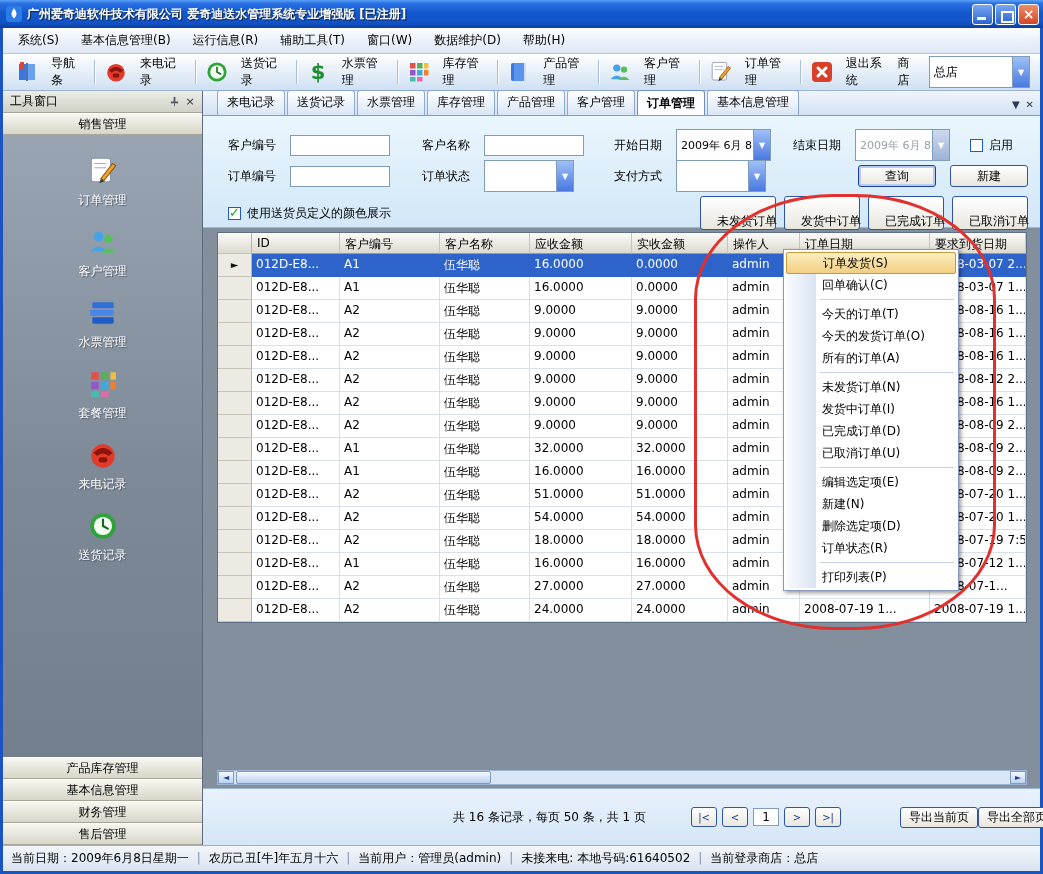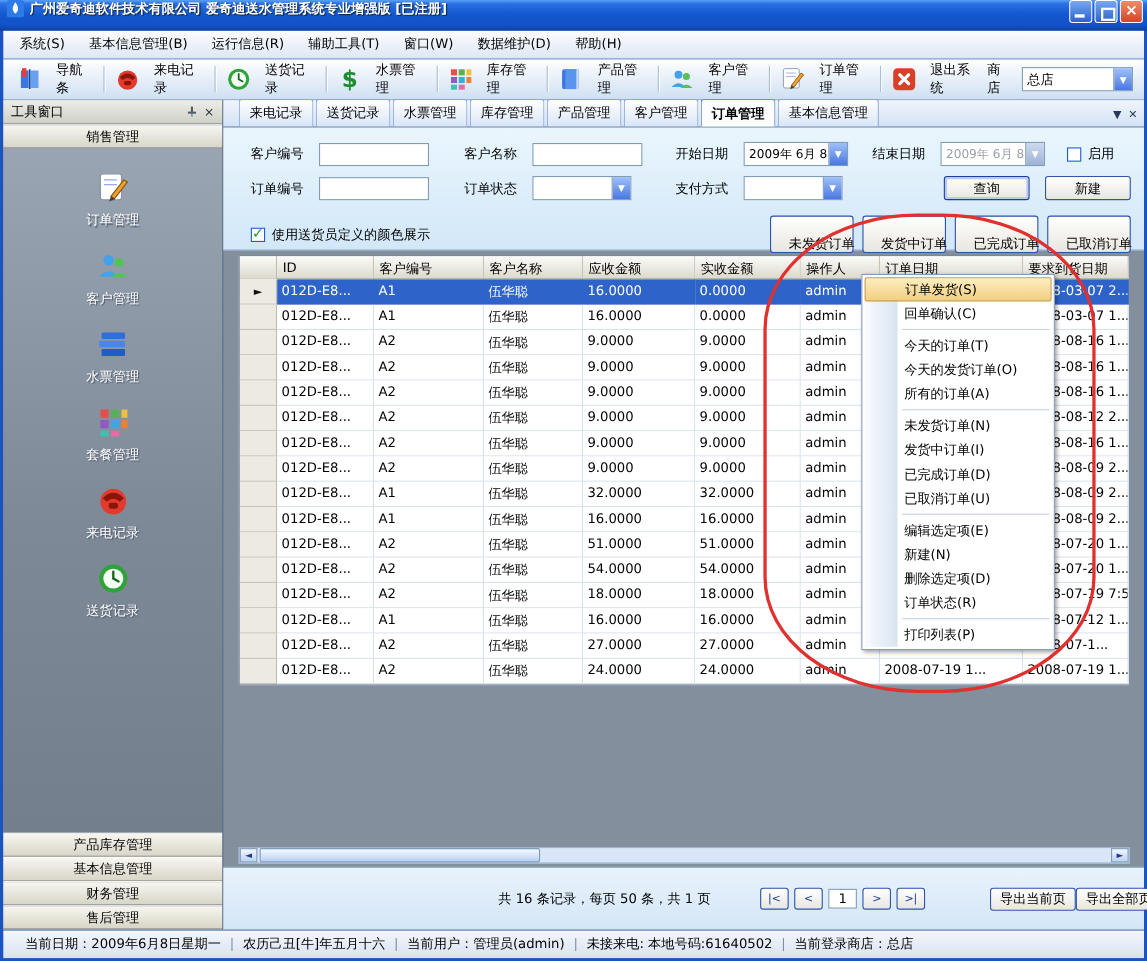--- a/index.html
+++ b/index.html
@@ -2,21 +2,21 @@
 <html><head>
 <meta charset="utf-8">
 <style>
   * { box-sizing: border-box; margin:0; padding:0; cursor: default; }
   html,body { width:1043px; height:874px; }
   body { font-family:"DejaVu Sans","Liberation Sans",sans-serif; font-size:12px; color:#000; }
 
   .window { position:relative; width:1043px; height:874px; background:#1b54c0; display:flex; flex-direction:column; overflow:hidden; }
 
   
-  .titlebar { height:28px; display:flex; padding:0 4px 0 6px;
+  .titlebar { height:28px; display:flex; align-items:center; padding:0 4px 0 6px;
     background:linear-gradient(180deg,#5aa1f7 0%,#2a71e4 12%,#1458cf 45%,#1152c7 82%,#0b3f9f 100%); }
   .app-icon { width:16px; height:16px; margin-right:5px; flex:0 0 auto; }
   .title-text { color:#fff; font-weight:bold; text-shadow:1px 1px 1px #123; white-space:nowrap; overflow:hidden; flex:1; }
   .win-btns { display:flex; gap:2px; }
   .wb { width:21px; height:21px; border:1px solid #fff; border-radius:3px; position:relative;
     background:linear-gradient(#7aa7f0,#2a63d0); }
   .wb-min::after { content:""; position:absolute; left:4px; bottom:4px; width:9px; height:3px; background:#fff; }
   .wb-rest::after { content:""; position:absolute; left:5px; top:6px; width:9px; height:8px; border:2px solid #fff; }
   .wb-close { background:linear-gradient(#ef8d68,#d1462a); color:#fff; font-size:14px; font-weight:bold; text-align:center; line-height:18px; }
 
@@ -24,21 +24,21 @@
   .menubar { height:26px; margin:0 3px; background:linear-gradient(#fbfcfe,#dde7f5); display:flex; align-items:center; padding-left:4px; border-bottom:1px solid #b6c8e0; }
   .mb-item { padding:4px 11px; }
 
   
   .toolbar { height:37px; margin:0 3px; background:linear-gradient(#fefefe,#cfe0f3); display:flex; align-items:center; padding:0 6px; border-bottom:1px solid #9ab3d2; }
   .tb-btn { display:flex; align-items:center; gap:12px; padding:3px 6px; border-radius:3px; }
   .tb-icon { width:24px; height:24px; display:inline-block; }
   .tb-icon svg { width:24px; height:24px; display:block; }
   .tb-sep { width:1px; height:24px; background:#a9bdd6; margin:0 3px; box-shadow:1px 0 0 #fff; }
   .shop { margin-left:auto; display:flex; align-items:center; gap:8px; padding-right:4px; }
-  .combo { display:flex; align-items:center; height:22px; background:#fff; border:1px solid #7f9db9; }
+  .combo { display:flex; align-items:center; height:32px; background:#fff; border:1px solid #7f9db9; }
   .shopcombo { width:104px; }
   .combo-text { flex:1; padding:0 4px; white-space:nowrap; overflow:hidden; }
   .combo-arrow { width:17px; height:100%; background:linear-gradient(#9fc0f8,#4a78e0); color:#fff; font-size:8px; display:flex; align-items:center; justify-content:center; border-left:1px solid #7f9db9; }
   .combo-arrow::after { content:"▼"; }
 
   
   .main { flex:1; margin:0 3px; display:flex; min-height:0; }
 
   
   .sidebar { width:200px; display:flex; flex-direction:column; border-right:1px solid #5d6a7c; background:#808c9c; }
@@ -126,21 +126,21 @@
   
   .pagebar { height:57px; background:linear-gradient(#e9f2fc,#d4e6f7); border-top:1px solid #9ab6d8; display:flex; align-items:center; }
   .pg-summary { margin-left:250px; white-space:nowrap; }
   .pg-nav { display:flex; gap:5px; margin-left:45px; align-items:center; }
   .pg-btn { width:26px; height:20px; padding:0; font-size:10px; color:#1a3c8c; }
   .pg-page { width:26px; height:18px; border:1px solid #7f9db9; background:#fff; text-align:center; font:inherit; }
   .pg-exports { display:flex; margin-left:28px;padding-left:31px; }
   .pg-exports .xp-btn { height:21px; }
 
   
-  .statusbar { height:26px; margin:0 3px 3px; background:linear-gradient(#f3f6fb,#d9e3f0); border-top:1px solid #98b1d0; display:flex; align-items:center; padding-left:20px; white-space:nowrap; overflow:hidden;text-align:right; }
+  .statusbar { height:26px; margin:0 3px 3px; background:linear-gradient(#f3f6fb,#d9e3f0); border-top:1px solid #98b1d0; display:flex; align-items:center; padding-left:8px; white-space:nowrap; overflow:hidden;text-align:right; }
   .seg + .seg::before { content:"|"; margin:0 8px; color:#7d8fa8; }
 
   
   .ctx-menu { position:absolute; left:783px; top:249px; width:176px; background:#fff; border:1px solid #8899bb;
     box-shadow:2px 2px 4px rgba(0,0,0,.4); z-index:40; padding:2px 0; }
   .ctx-menu::before { content:""; position:absolute; left:2px; top:2px; bottom:2px; width:30px; background:linear-gradient(90deg,#f9fbfe,#d9e4f2); }
   .cm-item { position:relative; z-index:1; height:22px; line-height:22px; padding-left:38px; white-space:nowrap; }
   .cm-item.hot { background:linear-gradient(#fdeec0,#f2cf82); border:1px solid #c89a3c; border-radius:2px; margin:0 2px; padding-left:36px; line-height:20px; }
   .cm-item.sep { height:7px; padding:0; }
   .cm-item.sep::after { content:""; position:absolute; left:36px; right:4px; top:3px; border-top:1px solid #c3d2e6; }

